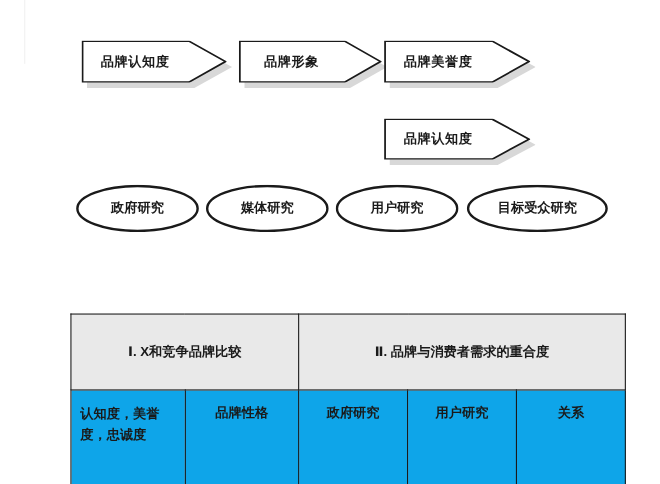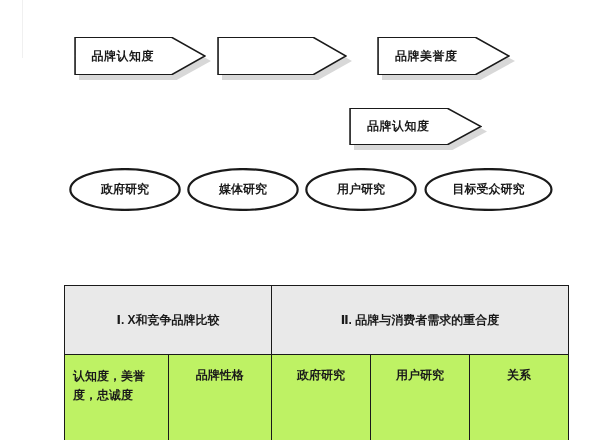--- a/index.html
+++ b/index.html
@@ -119,21 +119,21 @@
     color: #1a1a1a;
     padding: 4px 6px;
     vertical-align: middle;
   }
   .matrix-table .head-cell {
     background: #e9e9e9;
     height: 60px;
     text-align: center;
   }
   .matrix-table .body-cell {
-    background: #bef264;
+    background: #0ea5e9;
     height: 70px;
     text-align: center;
     vertical-align: top;
     padding-top: 12px;
   }
   .matrix-table .body-cell.first {
     text-align: left;
     line-height: 1.55;
     padding-left: 8px;
     padding-right: 4px;
@@ -168,23 +168,24 @@
     <div class="label">品牌认知度</div>
   </div>
 
   <div class="chevron" id="ch-r1-1" style="left: 205px; top: 37px; width: 130px; height: 38px;">
     <div class="shadow"></div>
     <div class="body">
       <svg viewBox="0 0 100 100" preserveAspectRatio="none">
         <polygon points="0.8,0.8 74,0.8 99.2,50 74,99.2 0.8,99.2" fill="#ffffff" stroke="#1a1a1a" stroke-width="1.6" vector-effect="non-scaling-stroke"></polygon>
       </svg>
     </div>
-  </div>
-
-  <div class="chevron" id="ch-r1-2" style="left: 337px; top: 37px; width: 133px; height: 38px; margin-left: 28px;">
+    <div class="label">品牌形象</div>
+  </div>
+
+  <div class="chevron" id="ch-r1-2" style="left: 337px; top: 37px; width: 133px; height: 38px;">
     <div class="shadow"></div>
     <div class="body">
       <svg viewBox="0 0 100 100" preserveAspectRatio="none">
         <polygon points="0.8,0.8 74,0.8 99.2,50 74,99.2 0.8,99.2" fill="#ffffff" stroke="#1a1a1a" stroke-width="1.6" vector-effect="non-scaling-stroke"></polygon>
       </svg>
     </div>
     <div class="label">品牌美誉度</div>
   </div>
 
 

